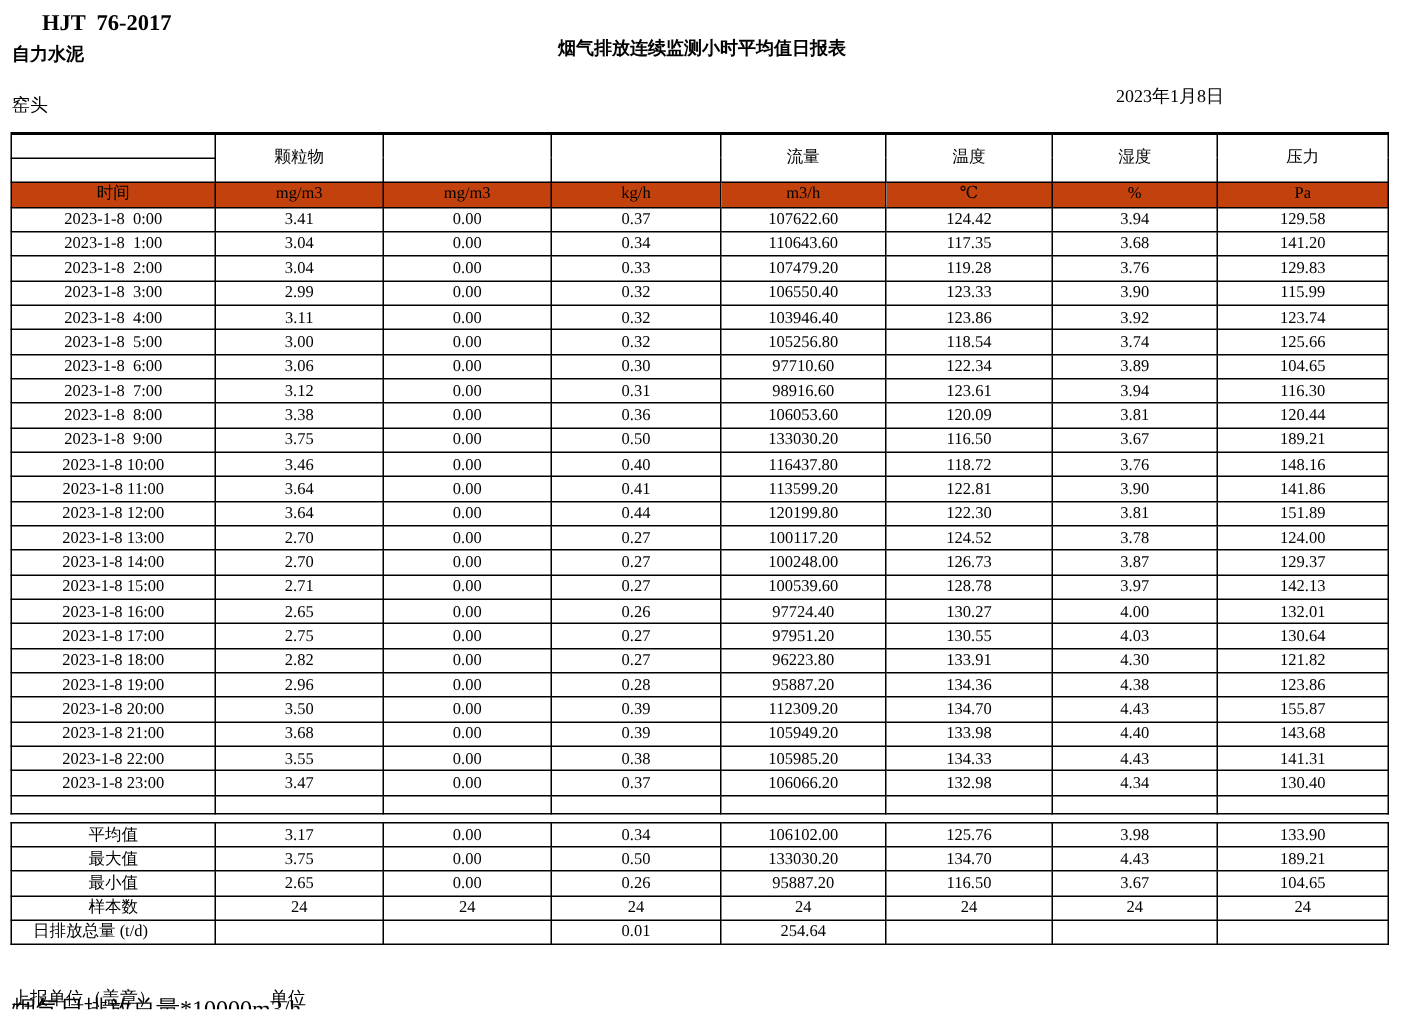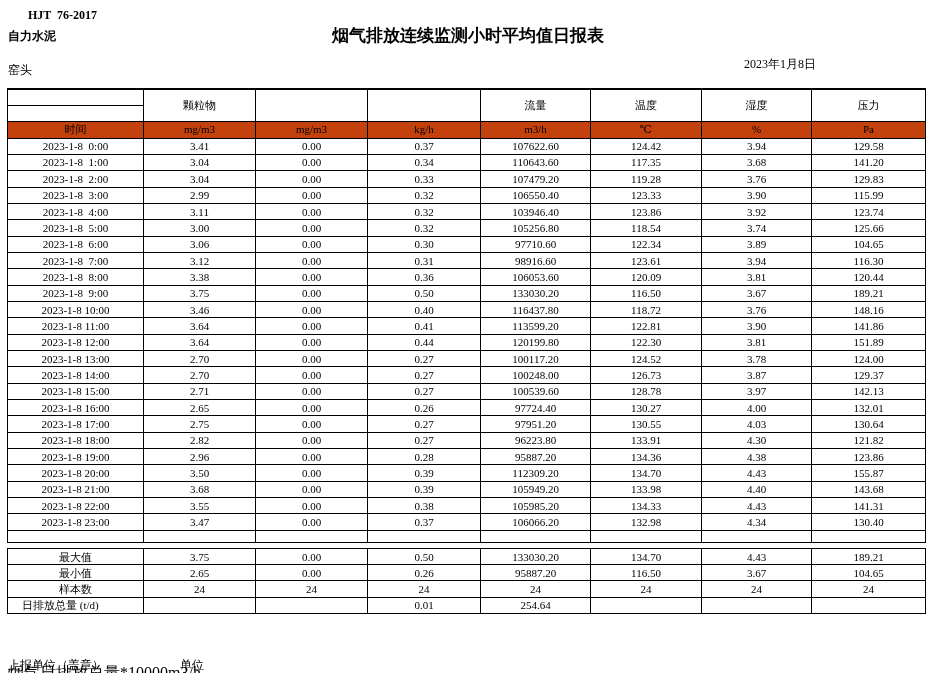--- a/index.html
+++ b/index.html
@@ -2,22 +2,22 @@
 <html><head>
 <meta charset="utf-8">
 <style>
   html,body { margin:0; padding:0; background:#ffffff; }
   #page {
     position:relative; width:936px; height:673px; overflow:hidden;
     font-family:"Liberation Serif","DejaVu Serif",serif; color:#000;
     background:#ffffff;
   }
   .abs { position:absolute; white-space:pre; }
-  #standard-code { left:28px; top:8px;  font-size:12px; font-weight:bold; }
-  #report-title  { left:0; top:24px; width:936px; text-align:center; font-size:17px; font-weight:bold; }
+  #standard-code { left:28px; top:8px;  font-size:15px; font-weight:bold; }
+  #report-title  { left:0; top:24px; width:936px; text-align:center; font-size:12px; font-weight:bold; }
   #company       { left:8px; top:28px; font-size:12px; font-weight:bold; }
   #monitor-point { left:8px; top:62px; font-size:12px; font-weight:normal; }
   #report-date   { left:744px; top:56px; font-size:12px; }
 
   table { border-collapse:collapse; table-layout:fixed; }
   #main-table    { position:absolute; left:7px; top:88px;  width:918px; border-top:2px solid #000; }
   #summary-table { position:absolute; left:7px; top:548px; width:918px; }
   th, td {
     border:1px solid #000; padding:0; margin:0;
     font-size:11px; font-weight:normal; text-align:center;
@@ -337,20 +337,30 @@
         <col style="width:112px">
         <col style="width:112px">
         <col style="width:113px">
       <col style="width:110px">
         <col style="width:111px">
         <col style="width:110px">
         <col style="width:114px">
     </colgroup>
     <tbody>
         <tr>
+          <td>平均值</td>
+          <td>3.17</td>
+          <td>0.00</td>
+          <td>0.34</td>
+          <td>106102.00</td>
+          <td>125.76</td>
+          <td>3.98</td>
+          <td>133.90</td>
+        </tr>
+        <tr>
           <td>最大值</td>
           <td>3.75</td>
           <td>0.00</td>
           <td>0.50</td>
           <td>133030.20</td>
           <td>134.70</td>
           <td>4.43</td>
           <td>189.21</td>
         </tr>
         <tr>

